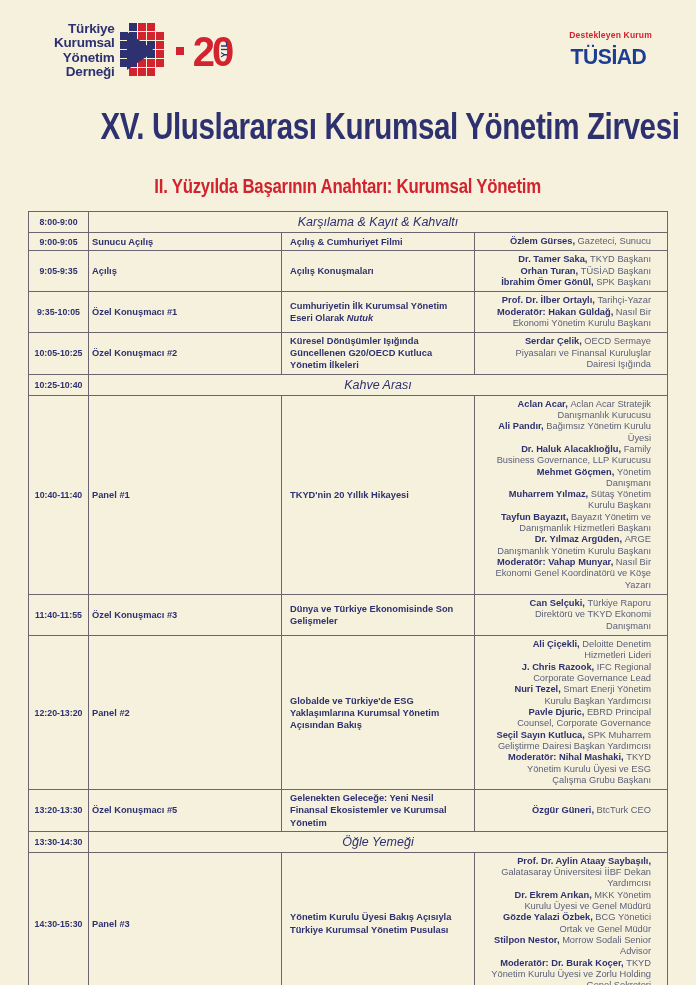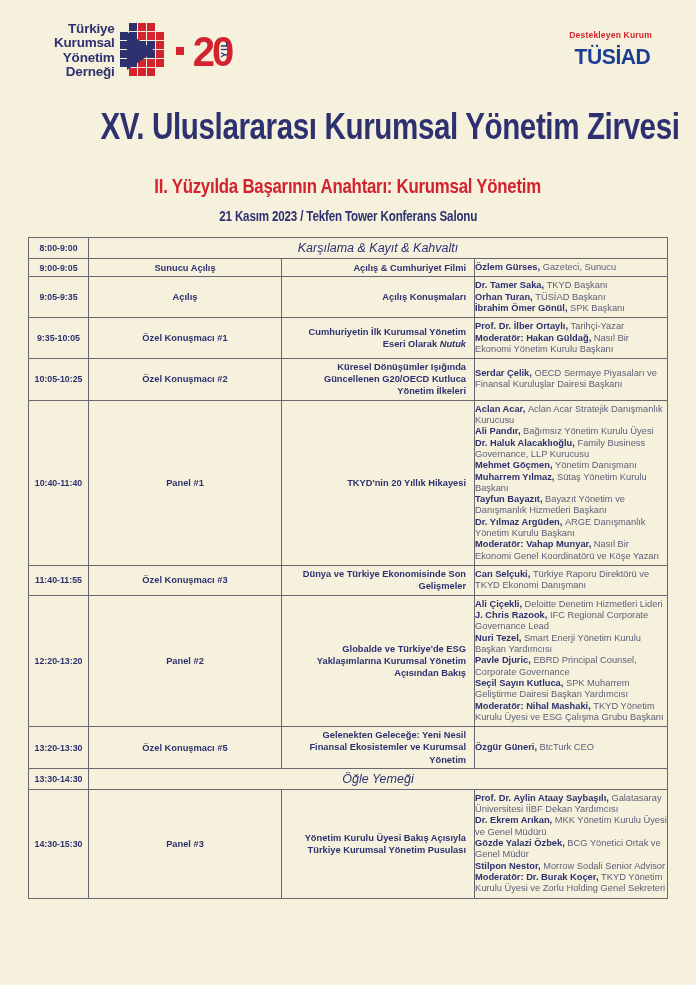--- a/index.html
+++ b/index.html
@@ -22,35 +22,35 @@
   .sq.r{background:var(--red);}
   .sq.e{background:transparent;}
   .tri{position:absolute;left:7px;top:9px;width:0;height:0;
        border-top:19px solid transparent;border-bottom:19px solid transparent;
        border-left:28px solid var(--navy);}
   .det-sq{position:absolute;left:56px;top:24px;width:8px;height:8px;background:var(--red);}
   .anno{display:flex;margin-left:2px;}
   .anno-num{font-size:40px;font-weight:700;color:var(--red);letter-spacing:-3px;line-height:1;transform:scaleY(1.05);}
   .anno-yil{transform:rotate(-90deg);font-size:9px;font-weight:700;color:var(--navy);letter-spacing:1px;margin-left:-2px;}
   .anno-yil .dot{color:var(--red);}
-  .supporter{text-align:right;margin-top:14px;margin-right:16px;}
+  .supporter{text-align:left;margin-top:14px;margin-right:16px;}
   .supporter-label{color:var(--red);font-size:8.5px;font-weight:700;letter-spacing:0.2px;}
   .supporter-name{color:var(--tusiad_blue);font-size:22px;font-weight:800;letter-spacing:-0.5px;margin-top:4px;transform:scaleX(.96);display:inline-block;}
   .center{text-align:center;}
   .condense{display:inline-block;white-space:nowrap;transform:scaleX(.8);transform-origin:center;}
   .title{font-size:37px;font-weight:700;color:var(--navy);margin-top:6px;letter-spacing:-0.5px;}
   .subtitle{font-size:21px;font-weight:700;color:var(--red);margin-top:26px;letter-spacing:-0.3px;}
   .datevenue{font-size:14.5px;font-weight:700;color:var(--navy);margin-top:10px;letter-spacing:-0.2px;}
   
   table{width:100%;border-collapse:collapse;margin-top:13px;table-layout:fixed;}
   td{border:1.5px solid var(--border,#6a656f);vertical-align:middle;box-sizing:border-box;}
   .c-time{width:60px;font-weight:700;color:var(--navy);font-size:8.8px;text-align:center;padding:2px 0;}
-  .c-type{width:98px;font-weight:700;color:var(--navy);font-size:9.3px;text-align:center;padding:2px 19px;}
-  .c-topic{width:147px;font-weight:700;color:var(--navy);font-size:9.3px;text-align:right;line-height:1.3;padding:2px 8px;}
-  .c-speakers{text-align:left;font-size:9.3px;line-height:1.22;color:var(--role_text,#5c6078);padding:3px 0;}
+  .c-type{width:98px;font-weight:700;color:var(--navy);font-size:9.3px;padding:2px 3px;}
+  .c-topic{width:147px;font-weight:700;color:var(--navy);font-size:9.3px;text-align:left;line-height:1.3;padding:2px 8px;}
+  .c-speakers{text-align:right;font-size:9.3px;line-height:1.22;color:var(--role_text,#5c6078);padding:3px 16px;}
   .spk b{color:var(--navy);font-weight:700;}
   .c-span{font-style:italic;font-weight:400;color:var(--navy);font-size:12.5px;text-align:center;padding:3px;}
 </style>
 </head>
 <body>
 
 <div class="page">
 
   <div class="top-row">
     <div class="logo-block">
@@ -109,21 +109,20 @@
     </div>
     <div class="supporter">
       <div class="supporter-label">Destekleyen Kurum</div>
       <div class="supporter-name">TÜSİAD</div>
     </div>
   </div>
 
   <div class="center">
     <div class="title"><span class="condense">XV. Uluslararası Kurumsal Yönetim Zirvesi</span></div>
     <div class="subtitle"><span class="condense">II. Yüzyılda Başarının Anahtarı: Kurumsal Yönetim</span></div>
-    <div class="datevenue"><span class="condense">21 Kasım 2023 / Tekfen Tower Konferans Salonu</span></div>
   </div>
 
   <table>
     <tbody>
         <tr>
           <td class="c-time">8:00-9:00</td>
           <td class="c-span" colspan="3">Karşılama &amp; Kayıt &amp; Kahvaltı</td>
         </tr>
         <tr>
           <td class="c-time">9:00-9:05</td>
@@ -150,22 +149,26 @@
           <td class="c-speakers">
             <div class="spk"><b>Prof. Dr. İlber Ortaylı, </b><span>Tarihçi-Yazar</span></div>
             <div class="spk"><b>Moderatör: Hakan Güldağ, </b><span>Nasıl Bir Ekonomi Yönetim Kurulu Başkanı</span></div>
           </td>
         </tr>
         <tr>
           <td class="c-time">10:05-10:25</td>
           <td class="c-type">Özel Konuşmacı #2</td>
           <td class="c-topic">Küresel Dönüşümler Işığında Güncellenen G20/OECD Kutluca Yönetim İlkeleri</td>
           <td class="c-speakers">
-            <div class="spk"><b>Serdar Çelik, </b><span>OECD Sermaye Piyasaları ve Finansal Kuruluşlar Dairesi Başkanı</span></div>
-          </td>
+            <div class="spk"><b>Serdar Çelik, </b><span>OECD Sermaye Piyasaları ve Finansal Kuruluşlar Dairesi Işığında</span></div>
+          </td>
+        </tr>
+        <tr>
+          <td class="c-time">10:25-10:40</td>
+          <td class="c-span" colspan="3">Kahve Arası</td>
         </tr>
         <tr>
           <td class="c-time">10:40-11:40</td>
           <td class="c-type">Panel #1</td>
           <td class="c-topic">TKYD'nin 20 Yıllık Hikayesi</td>
           <td class="c-speakers">
             <div class="spk"><b>Aclan Acar, </b><span>Aclan Acar Stratejik Danışmanlık Kurucusu</span></div>
             <div class="spk"><b>Ali Pandır, </b><span>Bağımsız Yönetim Kurulu Üyesi</span></div>
             <div class="spk"><b>Dr. Haluk Alacaklıoğlu, </b><span>Family Business Governance, LLP Kurucusu</span></div>
             <div class="spk"><b>Mehmet Göçmen, </b><span>Yönetim Danışmanı</span></div>

